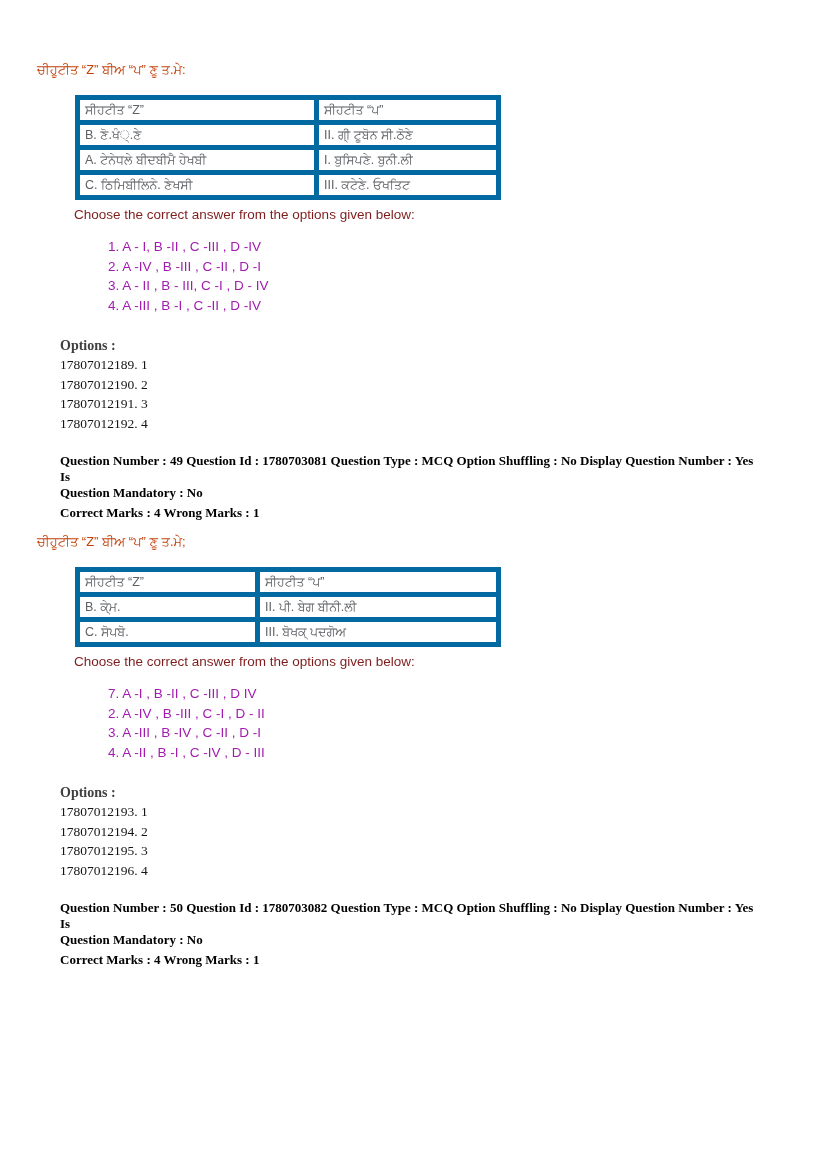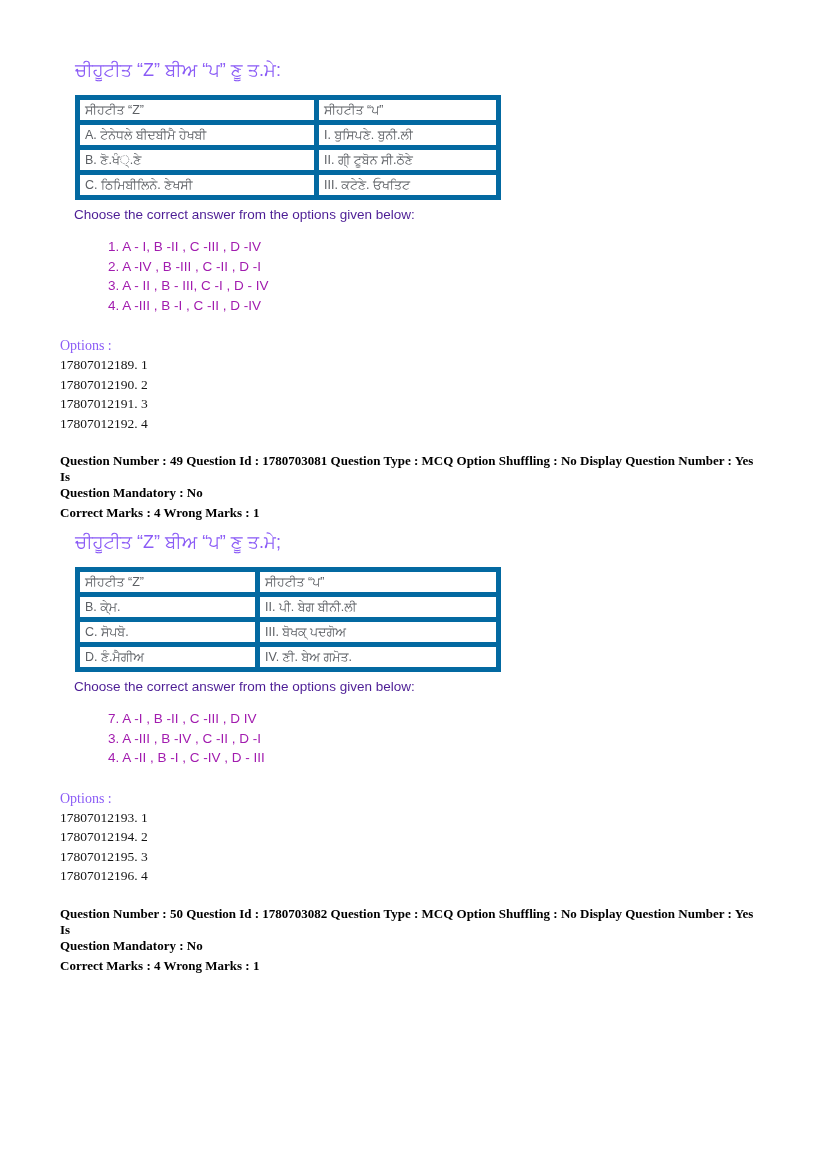--- a/index.html
+++ b/index.html
@@ -6,23 +6,23 @@
   .page {
     position:relative;
     width:826px; height:1169px;
     background:#ffffff;
     overflow:hidden;
     font-family:"Liberation Sans", sans-serif;
   }
   .content { padding-top:62px; }
 
   .intro {
-    margin:0 0 0 75px;
-    font-size:18px; line-height:16px;
-    color:#8b5cf6;
+    margin:0 0 0 37px;
+    font-size:13px; line-height:16px;
+    color:#c2410c;
   }
   .qtable {
     border-collapse:collapse;
     margin:17px 0 0 75px;
     table-layout:fixed;
     width:393px;
   }
   .qtable td {
     border:5px solid #0369a1;
     height:20px;
@@ -34,37 +34,37 @@
     overflow:hidden;
   }
   .t1 .cL { width:224px; }
   .t1 .cR { width:167px; }
   .t2 .cL { width:165px; }
   .t2 .cR { width:226px; }
 
   .choose {
     margin:7px 0 0 74px;
     font-size:13.5px; line-height:16px;
-    color:#4c1d95;
+    color:#7f1d1d;
   }
   .answers { margin:14px 0 0 72px; }
   .answer {
     font-size:13.5px; line-height:19.5px;
     color:#a21caf;
     margin-left:36px;
   }
 
   .options-block {
     margin:22px 0 0 60px;
     font-family:"Liberation Serif", serif;
   }
   .options-label {
-    font-weight:normal;
+    font-weight:bold;
     font-size:14px; line-height:18px;
-    color:#8b5cf6;
+    color:#404040;
   }
   .option-id {
     font-size:13.5px; line-height:19.5px;
     color:#141414;
   }
 
   .meta {
     margin:20px 0 0 60px;
     width:700px;
     font-family:"Liberation Serif", serif;
@@ -83,26 +83,26 @@
 
     <div class="intro">ਚੀਹੂਟੀਤ “Z” ਬੀਅ “ਪ” ਣੂ ਤ.ਮੇ:</div>
 
     <table class="qtable t1">
       <tbody>
           <tr>
         <td class="cL">ਸੀਹਟੀਤ “Z”</td>
         <td class="cR">ਸੀਹਟੀਤ “ਪ”</td>
       </tr>
       <tr>
+        <td class="cL">B. ਣੋ.ਖੰ੍.ਣੇ</td>
+        <td class="cR">II. ਗੀ੍ ਟੂਬੋਨ ਸੀ.ਠੋਣੇ</td>
+      </tr>
+      <tr>
         <td class="cL">A. ਟੇਨੇਧਲੇ ਬੀਦਬੀਮੈ ਹੇਖਬੀ</td>
         <td class="cR">I. ਬੁਸਿਪਣੇ. ਬੁਨੀ.ਲੀ</td>
-      </tr>
-      <tr>
-        <td class="cL">B. ਣੋ.ਖੰ੍.ਣੇ</td>
-        <td class="cR">II. ਗੀ੍ ਟੂਬੋਨ ਸੀ.ਠੋਣੇ</td>
       </tr>
       <tr>
         <td class="cL">C. ਠਿਮਿਬੀਲਿਨੇ. ਣੇਖਸੀ</td>
         <td class="cR">III. ਕਟੇਣੇ. ਓਖਤਿਟ</td>
       </tr>
     </tbody>
       </table>
 
     <div class="choose">Choose the correct answer from the options given below:</div>
 
@@ -138,31 +138,28 @@
         <td class="cR">ਸੀਹਟੀਤ “ਪ”</td>
       </tr>
       <tr>
         <td class="cL">B. ਕੇ੍ਮ.</td>
         <td class="cR">II. ਪੀ. ਬੇਗ ਬੀਨੀ.ਲੀ</td>
       </tr>
       <tr>
         <td class="cL">C. ਸੋਪਬੋ.</td>
         <td class="cR">III. ਬੋਖਕ੍ ਪਦਗੋਅ</td>
       </tr>
-      <tr>
-        <td class="cL">D. ਣੰ.ਮੈਗੀਅ</td>
-        <td class="cR">IV. ਣੀ. ਬੇਅ ਗਮੋਤ.</td>
-      </tr>
     </tbody>
       </table>
 
     <div class="choose">Choose the correct answer from the options given below:</div>
 
     <div class="answers">
       <div class="answer">7. A -I , B -II , C -III , D IV</div>
+      <div class="answer">2. A -IV , B -III , C -I , D - II</div>
       <div class="answer">3. A -III , B -IV , C -II , D -I</div>
       <div class="answer">4. A -II , B -I , C -IV , D - III</div>
     </div>
 
     <div class="options-block">
       <div class="options-label">Options :</div>
       <div class="option-id">17807012193. 1</div>
       <div class="option-id">17807012194. 2</div>
       <div class="option-id">17807012195. 3</div>
       <div class="option-id">17807012196. 4</div>

